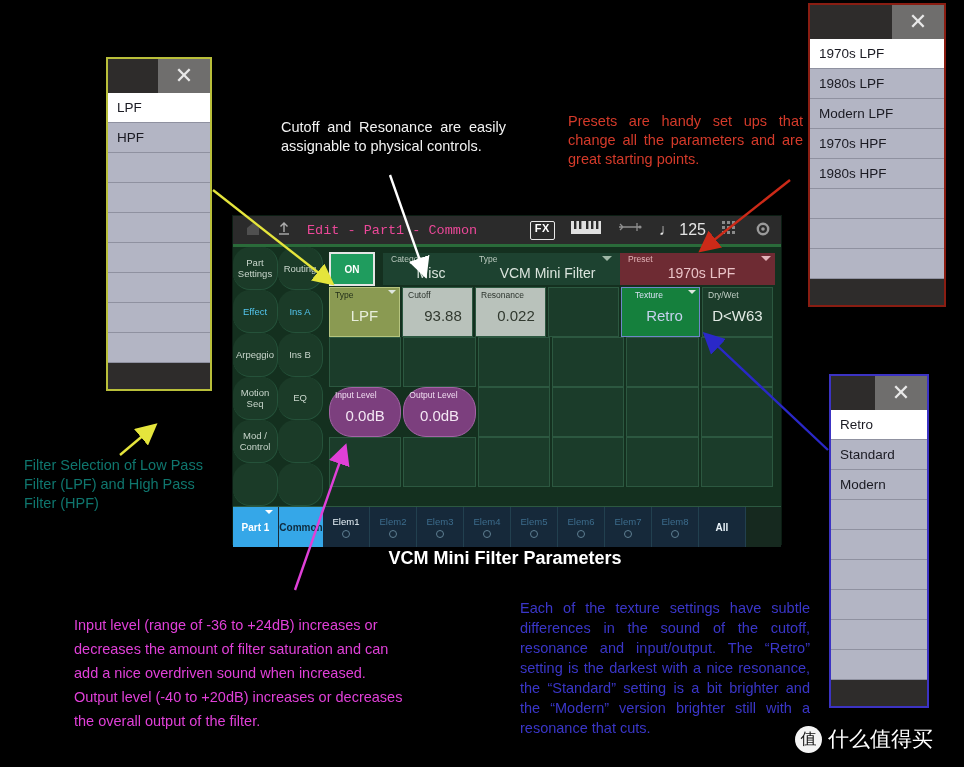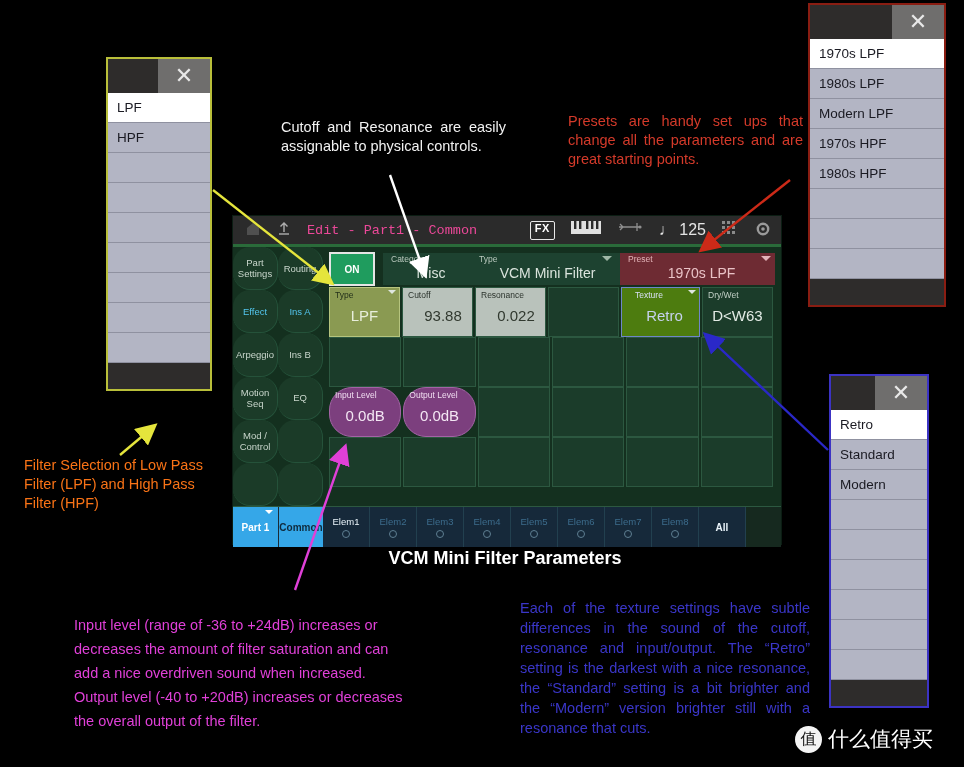--- a/index.html
+++ b/index.html
@@ -66,21 +66,21 @@
       border:1px solid #2c5840;background:#1b3c2a;}
   .pcell .lbl{font-size:8.5px;color:#c2d0c6;padding:2px 0 0 5px;}
   .pcell .val{font-size:15px;color:#e3ebe5;text-align:center;margin-top:7px;}
   .pcell.empty{background:#1b3c2a;}
   .pcell.olive{background:#8a9a52;border-color:#b6c47e;}
   .pcell.olive .lbl{color:#23301a;}
   .pcell.olive .val{color:#e8eedc;}
   .pcell.grey{background:#b9c2bb;}
   .pcell.grey .lbl{color:#2b332c;}
   .pcell.grey .val{color:#31392f;padding-left:11px;}
-  .pcell.blue{background:#4d7c0f;border-color:#6f86c8;padding-left:8px;}
+  .pcell.blue{background:#15803d;border-color:#6f86c8;padding-left:8px;}
   .pcell.blue .lbl{color:#d8e0f4;}
   .pcell.blue .val{color:#c6d2ee;}
   .pcell.purple{background:#7c3f7e;border-color:#a463a6;border-radius:23px;}
   .pcell.purple .lbl{color:#f0dcf0;}
   .pcell.purple .val{color:#f3e6f3;}
   .pcell .tri2{position:absolute;right:3px;top:2px;width:0;height:0;
       border-left:4px solid transparent;border-right:4px solid transparent;
       border-top:4px solid #dfe7e0;}
 
   #bottom{height:40px;display:flex;align-items:stretch;background:#16291f;
@@ -97,21 +97,21 @@
       background:#16293a;}
   .belem.act{color:#eaf4fa;}
   .belem .dot{width:6px;height:6px;border:1px solid #5e7f92;border-radius:50%;margin-top:3px;}
   .ball{width:46px;display:flex;align-items:center;justify-content:center;font-size:10px;
       font-weight:bold;color:#eaf4fa;background:#16293a;border-right:1px solid #22404f;}
 
   
   .note{position:absolute;text-align:justify;line-height:19px;font-size:14.5px;}
   .note.white{color:#f2f2f2;}
   .note.red{color:#d43a2a;}
-  .note.yellow{color:#f97316;}
+  .note.yellow{color:#0f766e;}
   .note.magenta{color:#e040d8;}
   .note.blue{color:#3a36c8;}
   #caption{position:absolute;left:360px;top:548px;width:290px;text-align:center;
       color:#fff;font-size:18px;font-weight:bold;}
 
   svg.ovl{position:absolute;left:0;top:0;width:964px;height:767px;pointer-events:none;}
 
   
   #wm{position:absolute;left:795px;top:725px;display:flex;align-items:center;gap:6px;}
   #wm .circ{width:27px;height:27px;border-radius:50%;background:#f4f4f4;color:#111;

